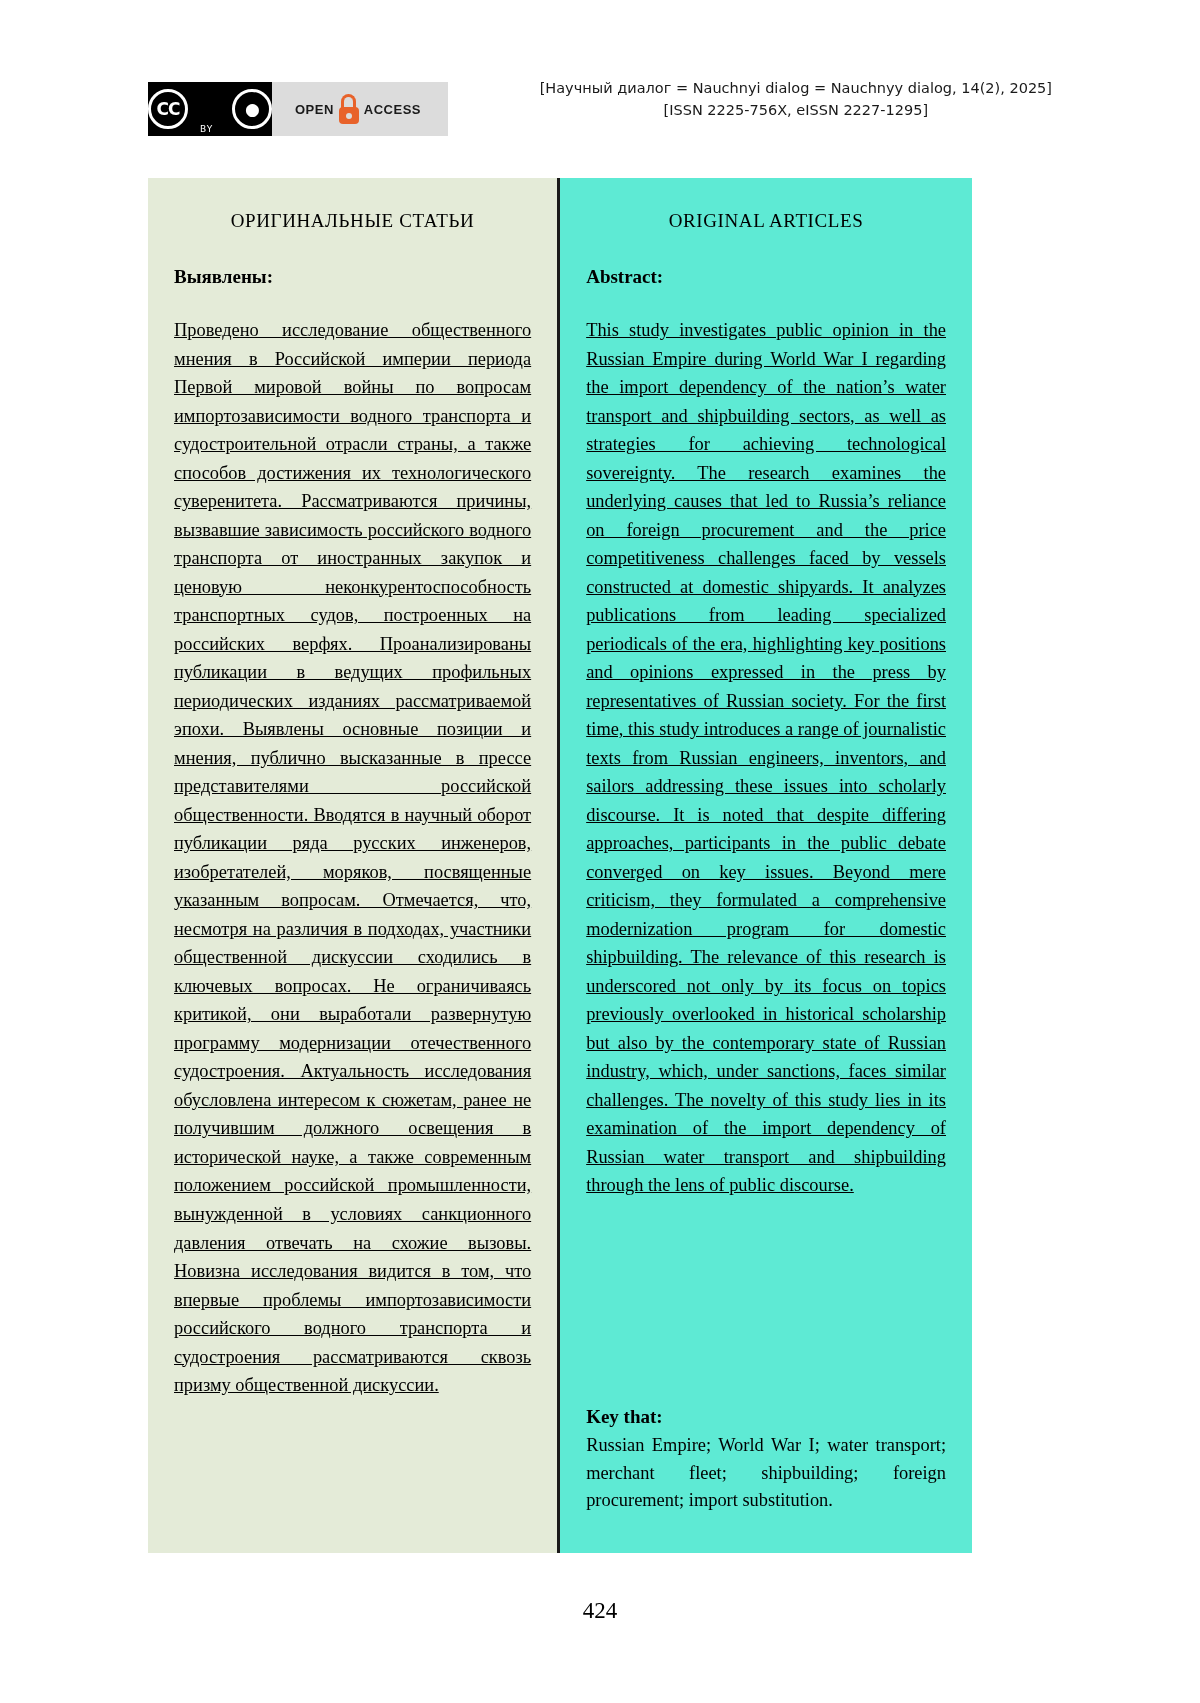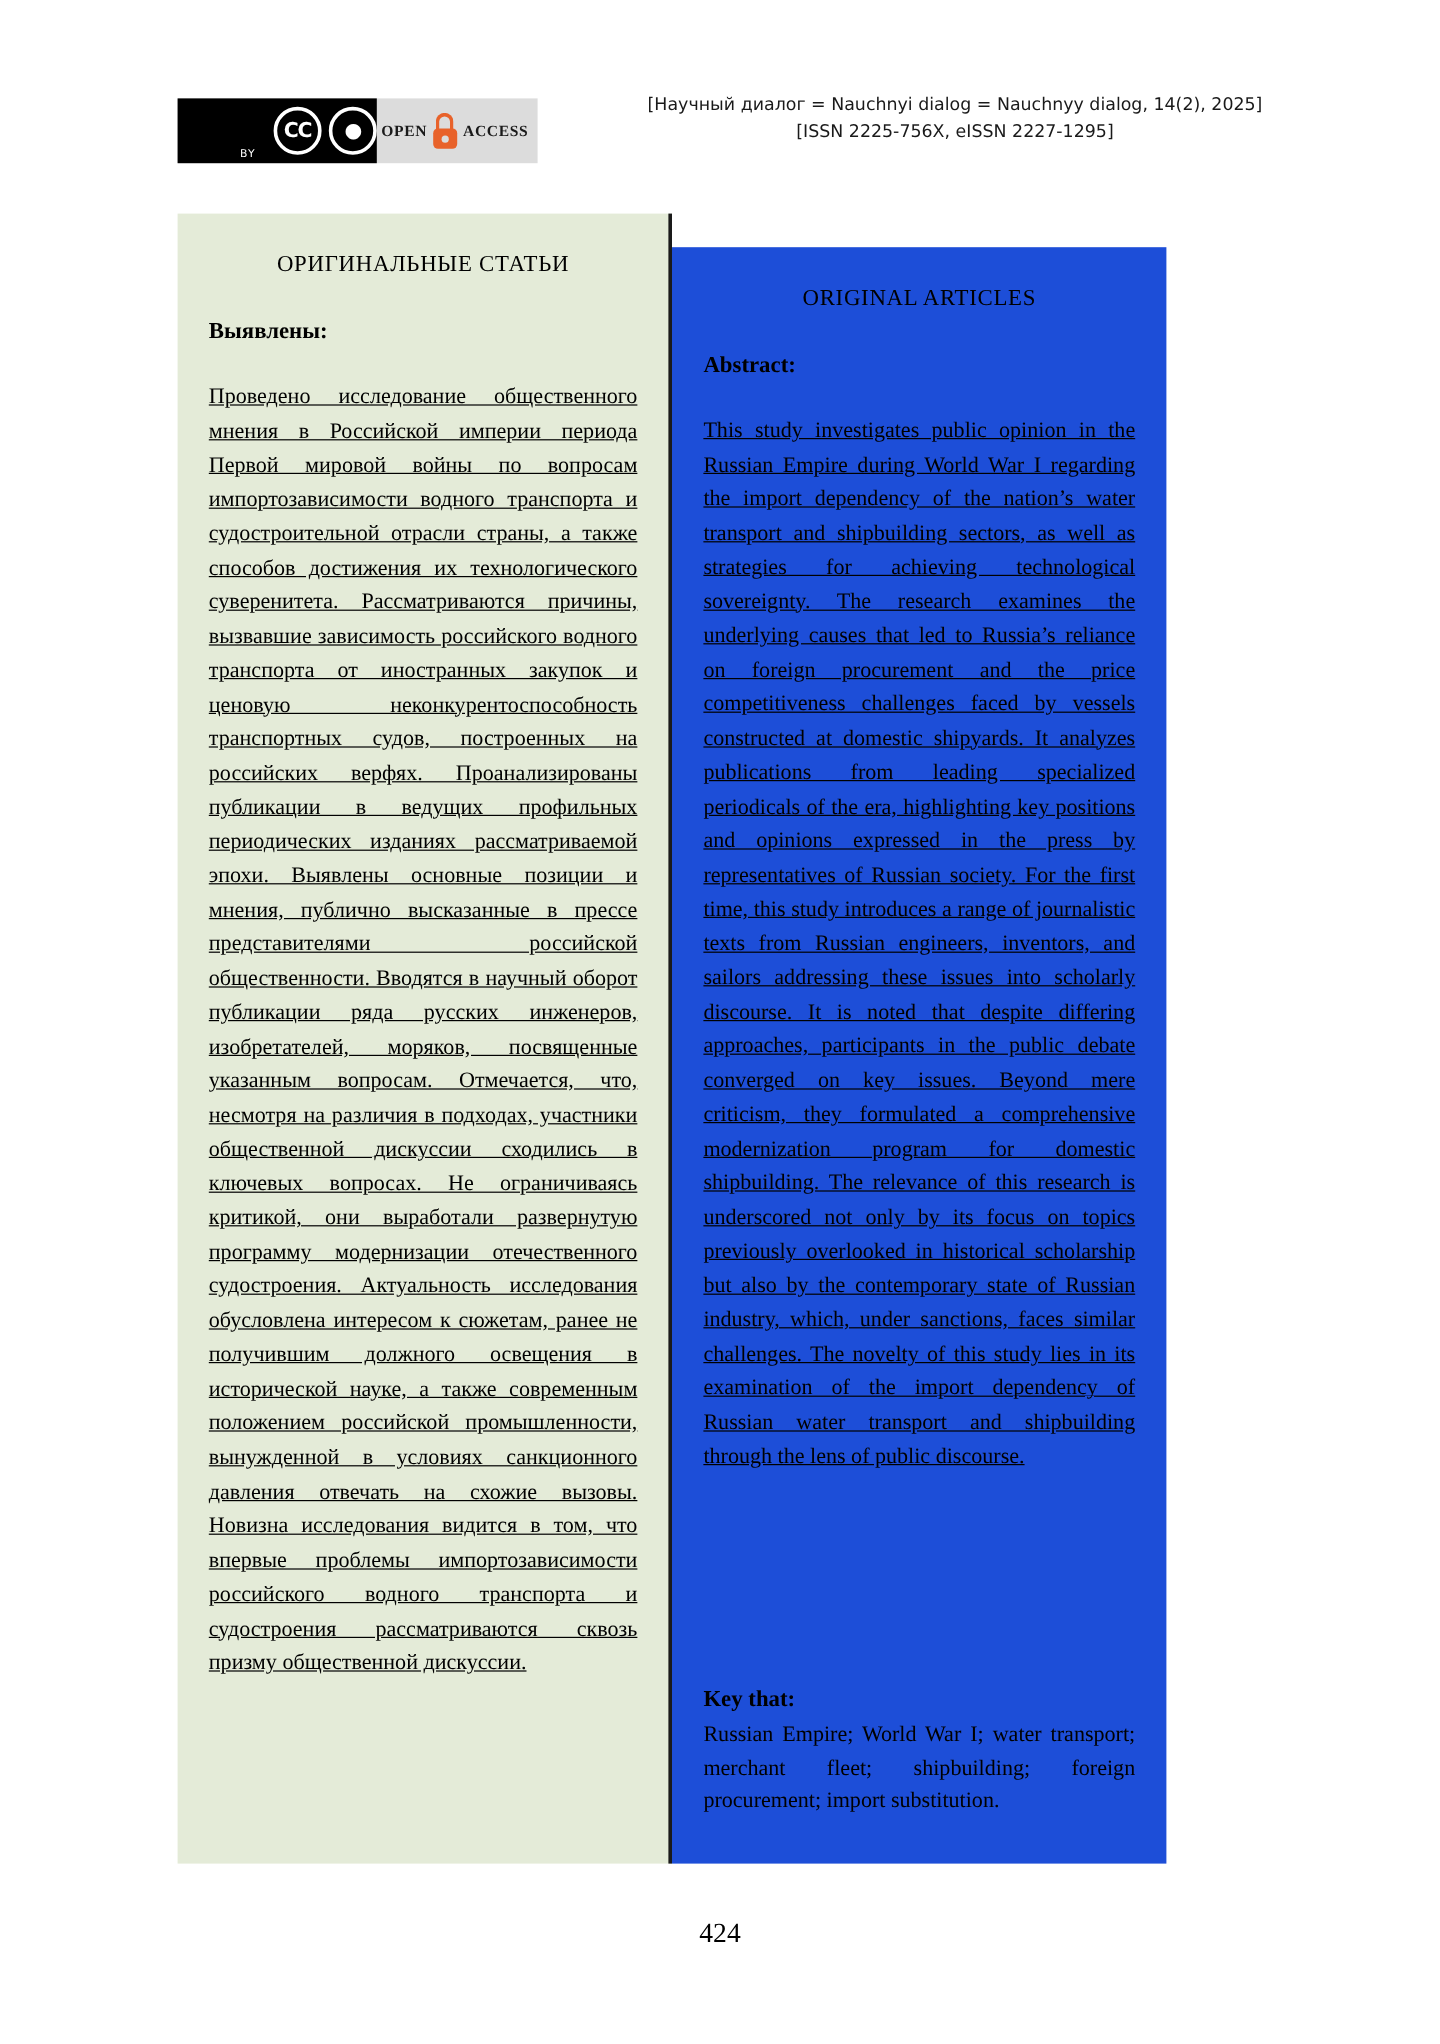--- a/index.html
+++ b/index.html
@@ -36,25 +36,25 @@
     position: absolute;
     left: 0;
     top: 4px;
     width: 300px;
     height: 54px;
     display: flex;
     align-items: stretch;
     background: #dcdcdc;
   }
   .cc-left {
-    width: 166px;
+    width: 124px;
     background: #000;
     display: flex;
     align-items: center;
-    justify-content: flex-end;
+    justify-content: space-between;
     gap: 6px;
   }
   .cc-circle {
     width: 40px;
     height: 40px;
     border-radius: 50%;
     border: 3px solid #fff;
     color: #fff;
     font-family: "DejaVu Sans", sans-serif;
     font-size: 17px;
@@ -76,21 +76,21 @@
   }
   .cc-right {
     flex: 1;
     display: flex;
     align-items: center;
     justify-content: center;
     gap: 5px;
     padding-right: 4px;
   }
   .oa-text {
-    font-family: Liberation Serif, serif;
+    font-family: Liberation Sans, sans-serif;
     font-size: 13px;
     font-weight: bold;
     color: #1a1a1a;
     letter-spacing: 0.5px;
   }
   .oa-lock {
     position: relative;
     width: 20px;
     height: 30px;
   }
@@ -143,22 +143,21 @@
     padding: 26px 26px 30px 26px;
     position: relative;
   }
   .col-ru {
     width: 452px;
     background: #e4ebd8;
     border-right: 3px solid #1a1a1a;
   }
   .col-en {
     width: 452px;
-    background: #1d4ed8;
-    margin-top: 28px;
+    background: #5eead4;
   }
 
   .col-title {
     text-align: center;
     font-size: 19px;
     letter-spacing: 0.6px;
     margin: 6px 0 34px 0;
   }
 
   .section-label {

